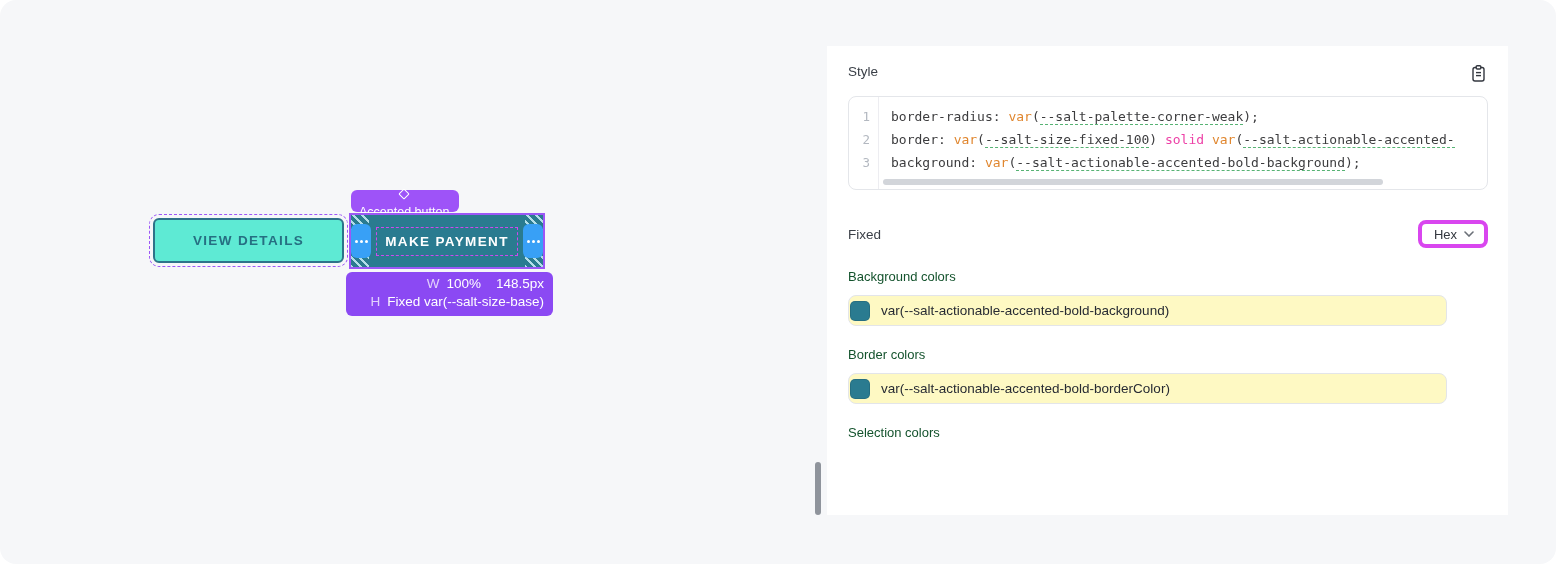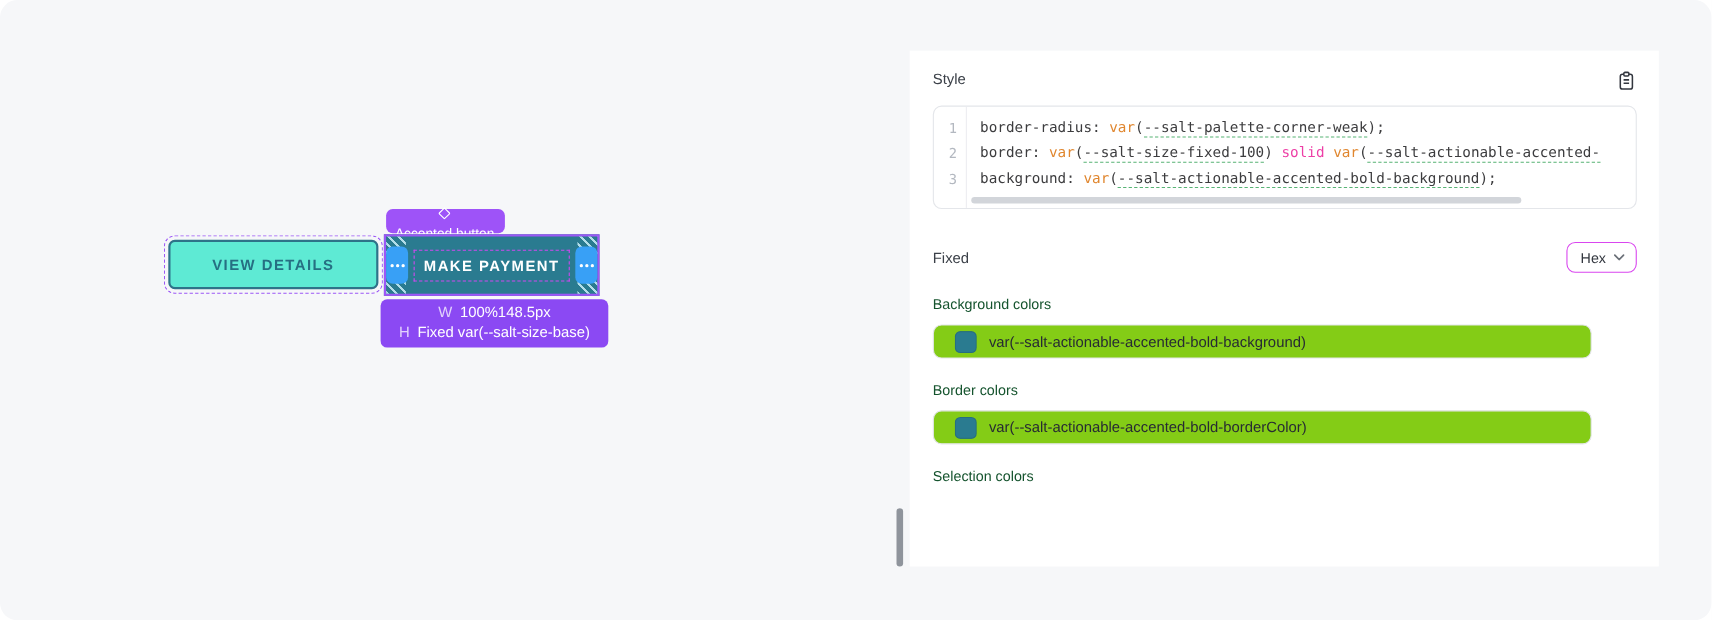--- a/index.html
+++ b/index.html
@@ -49,21 +49,21 @@
     display: flex; align-items: center; justify-content: center; gap: 2px; cursor: ew-resize;
   }
   .handle.left { left: 0; } .handle.right { right: 0; }
   .handle i { width: 3px; height: 3px; border-radius: 50%; background: #fff; }
 
   .tooltip {
     position: absolute; left: 346px; top: 272px; width: 207px;
     background: var(--tooltip_purple,#8b49f3); border-radius: 6px;
     color: #fff; font-size: 13.5px; padding: 3px 9px 5px; line-height: 18px;
   }
-  .tooltip .row { display: flex; justify-content: center; white-space: nowrap; }
+  .tooltip .row { display: flex; justify-content: flex-end; white-space: nowrap; gap: 15px; }
   .tooltip .dim { opacity: 0.75; margin-right: 7px; }
 
   
   .panel {
     position: absolute; left: 827px; top: 46px; width: 681px; height: 469px;
     background: #ffffff; padding: 18px 20px 0 21px;
   }
   .sec-header { display: flex; align-items: flex-start; justify-content: space-between; }
   .sec-title { font-size: 13.5px; color: #3b4048; }
   .icon-btn { background: none; border: none; cursor: pointer; display: flex; padding: 0; }
@@ -89,29 +89,29 @@
     border-bottom: 1px dashed var(--underline_green,#57b374);
   }
   .hscroll {
     position: absolute; left: 34px; bottom: 4px; width: 500px; height: 6px;
     background: #d2d5da; border-radius: 3px; cursor: pointer;
   }
 
   .colors-header { margin-top: 30px; display: flex; align-items: center; justify-content: space-between; height: 28px; }
   .hex-btn {
     height: 28px; padding: 0 10px 0 12px; background: #fff;
-    border: 1px solid #d946ef; border-radius: 8px;
+    border: 4px solid #d946ef; border-radius: 8px;
     font-size: 13px; color: #33373f; display: inline-flex; align-items: center; gap: 7px; cursor: pointer;
     font-family: "Liberation Sans", sans-serif;
   }
 
   .group-label { margin: 21px 0 11px; font-size: 13px; color: #14532d; }
   .color-row {
     width: 599px; height: 31px; border: 1px solid #e3e5e9; border-radius: 8px;
-    display: flex; align-items: center; gap: 11px; padding-left: 19px; background: #84cc16; cursor: pointer;
+    display: flex; align-items: center; gap: 11px; padding-left: 1px; background: #fef9c3; cursor: pointer;
   }
   .swatch { width: 20px; height: 20px; border-radius: 5px; border: 1px solid rgba(0,0,0,0.10); flex: 0 0 auto; }
   .color-row .val { font-size: 13.5px; color: #272b33; white-space: nowrap; }
 
   .vscroll {
     position: absolute; left: 815px; top: 462px; width: 6px; height: 53px;
     background: #8f949c; border-radius: 3px; cursor: pointer;
   }
 </style>
 </head>

